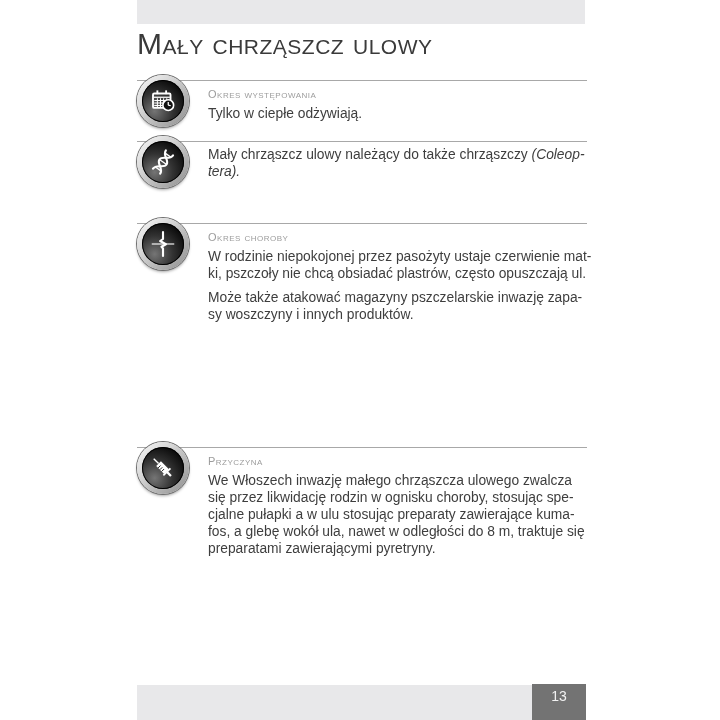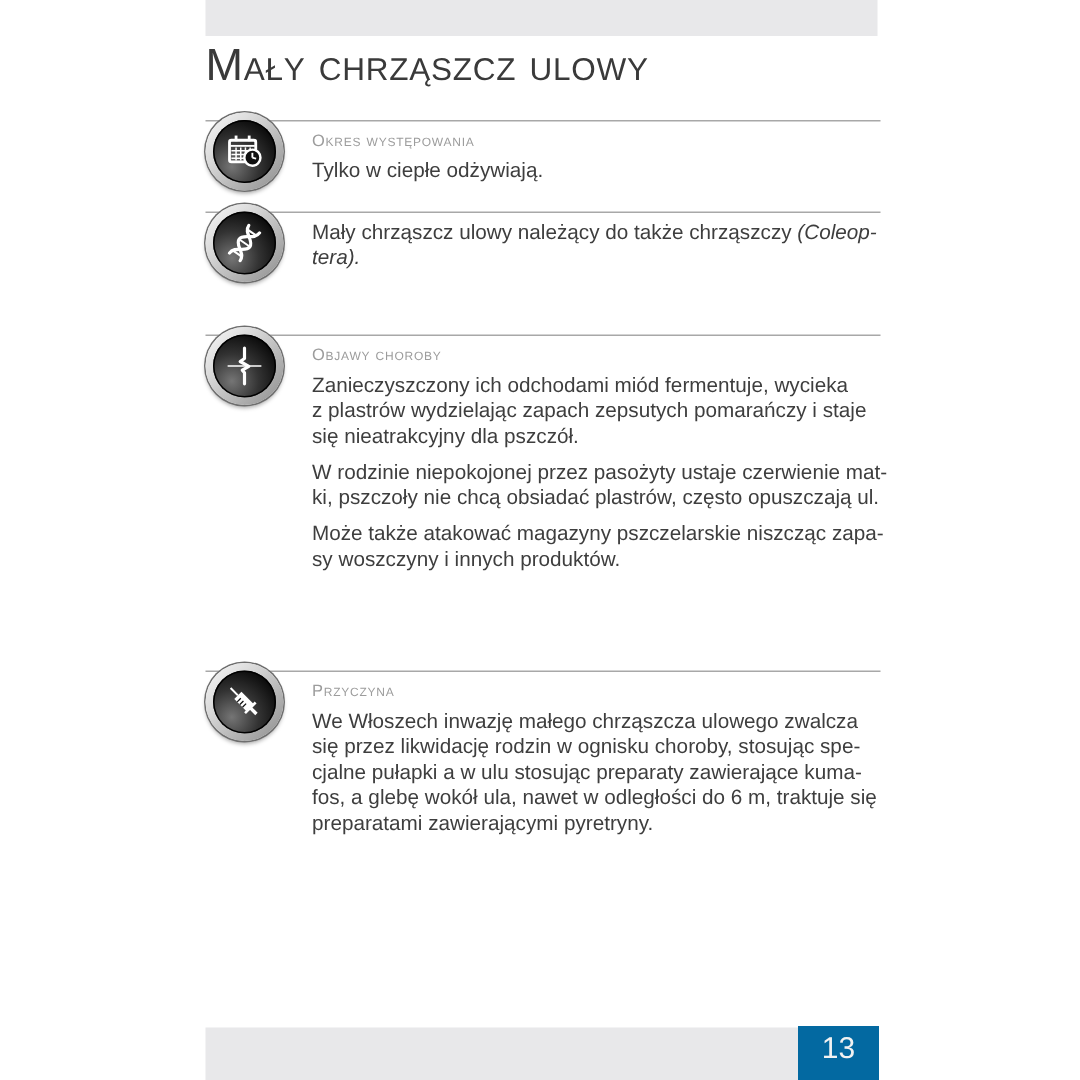--- a/index.html
+++ b/index.html
@@ -82,23 +82,23 @@
   .footer-bar {
     position: absolute;
     left: 137px; top: 685px;
     width: 395px; height: 35px;
     background: #e8e8ea;
   }
   .page-number-box {
     position: absolute;
     left: 532px; top: 684px;
     width: 54px; height: 36px;
-    background: #0369a1;
+    background: #737373;
     color: #f2f2f2;
-    font-size: 20px;
+    font-size: 14px;
     text-align: center;
     box-sizing: border-box;
     padding-top: 4px;
   }
 </style>
 </head>
 <body>
 
 <div class="page">
 
@@ -158,27 +158,24 @@
     <section class="sec" style="min-height:224px">
       <div class="icon-badge">
         <div class="icon-core">
           <svg width="30" height="30" viewBox="0 0 24 24">
             <line x1="3" y1="12" x2="21" y2="12" stroke="#fff" stroke-width="0.9"></line>
             <polyline points="12,2.5 12,8 9.7,9.6 14.3,12.2 10.8,14.2 12,15.6 12,21.5" fill="none" stroke="#fff" stroke-width="1.7" stroke-linejoin="round" stroke-linecap="round"></polyline>
           </svg>
         </div>
       </div>
       <div class="sec-body">
-        <h2 class="sec-heading">Objawy choroby</h2>
-        <p class="para">Zanieczyszczony ich odchodami miód fermentuje, wycieka
-z plastrów wydzielając zapach zepsutych pomarańczy i staje
-się nieatrakcyjny dla pszczół.</p>
+        <h2 class="sec-heading">Okres choroby</h2>
         <p class="para">W rodzinie niepokojonej przez pasożyty ustaje czerwienie mat-
 ki, pszczoły nie chcą obsiadać plastrów, często opuszczają ul.</p>
-        <p class="para">Może także atakować magazyny pszczelarskie niszcząc zapa-
+        <p class="para">Może także atakować magazyny pszczelarskie inwazję zapa-
 sy woszczyny i innych produktów.</p>
       </div>
     </section>
 
     <section class="sec">
       <div class="icon-badge">
         <div class="icon-core">
           <svg width="30" height="30" viewBox="0 0 24 24">
             <g transform="rotate(-45 12 12)">
               <line x1="12" y1="1.5" x2="12" y2="7" stroke="#fff" stroke-width="1.1"></line>
@@ -190,21 +187,21 @@
               <line x1="12" y1="16.4" x2="12" y2="21" stroke="#fff" stroke-width="1.8"></line>
             </g>
           </svg>
         </div>
       </div>
       <div class="sec-body">
         <h2 class="sec-heading">Przyczyna</h2>
         <p class="para">We Włoszech inwazję małego chrząszcza ulowego zwalcza
 się przez likwidację rodzin w ognisku choroby, stosując spe-
 cjalne pułapki a w ulu stosując preparaty zawierające kuma-
-fos, a glebę wokół ula, nawet w odległości do 6 m, traktuje się
+fos, a glebę wokół ula, nawet w odległości do 8 m, traktuje się
 preparatami zawierającymi pyretryny.</p>
       </div>
     </section>
 
   </div>
 
   <div class="footer-bar"></div>
   <div class="page-number-box">
     <span>13</span>
   </div>

